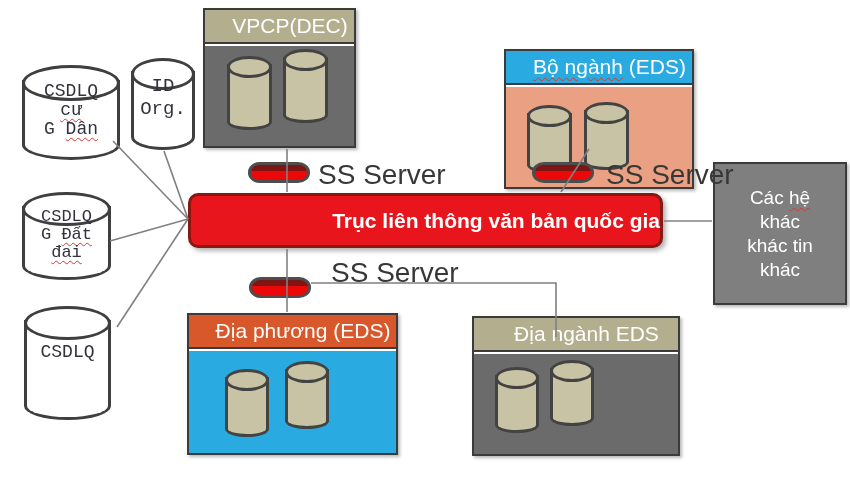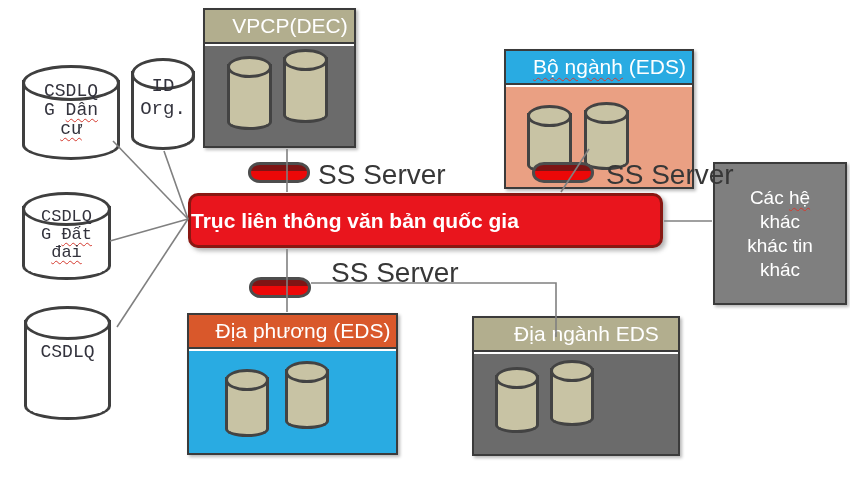--- a/index.html
+++ b/index.html
@@ -42,21 +42,21 @@
   }
   .wavy{
     text-decoration-line:underline;text-decoration-style:wavy;
     text-decoration-color:#d43a2f;text-decoration-thickness:1px;
     text-underline-offset:3px;
   }
   
   .bus{
     position:absolute;left:188px;top:193px;width:475px;height:55px;
     background:#e9151d;border:3px solid #891712;border-radius:10px;
-    display:flex;align-items:center;justify-content:flex-start;
+    display:flex;align-items:center;justify-content:flex-end;
     color:#ffffff;font-weight:bold;font-size:21px;
     box-shadow:3px 3px 4px rgba(90,90,90,.45);z-index:2;white-space:nowrap;
   }
   
   .disk{
     position:absolute;width:62px;height:21px;
     border:3px solid #4d4d4d;border-radius:12px/10px;
     background:linear-gradient(#7e1414 0 42%, #ec0808 42%);
     z-index:3;
   }
@@ -75,22 +75,22 @@
   .wires{position:absolute;left:0;top:0;z-index:4;pointer-events:none;}
 </style>
 </head>
 <body>
 
 <div class="stage">
 
   <div class="cyl db" style="left:22px;top:80px;width:98px;height:80px;">
     <div class="txt">
       <div><span>CSDLQ</span></div>
+      <div><span class="wavy">cư</span></div>
       <div><span>G </span><span class="wavy">Dân</span></div>
-      <div><span class="wavy">cư</span></div>
     </div>
   </div>
 
   <div class="cyl db" style="left:131px;top:71px;width:64px;height:79px;--ry:13px;">
     <div class="txt" style="font-size:19px;line-height:23px;padding-top:4px;">
       <div><span>ID</span></div>
       <div><span>Org.</span></div>
     </div>
   </div>
 

